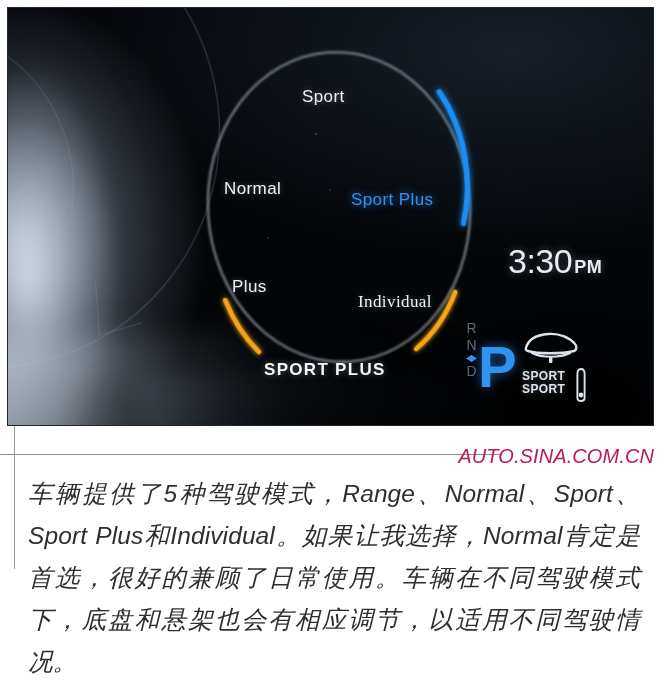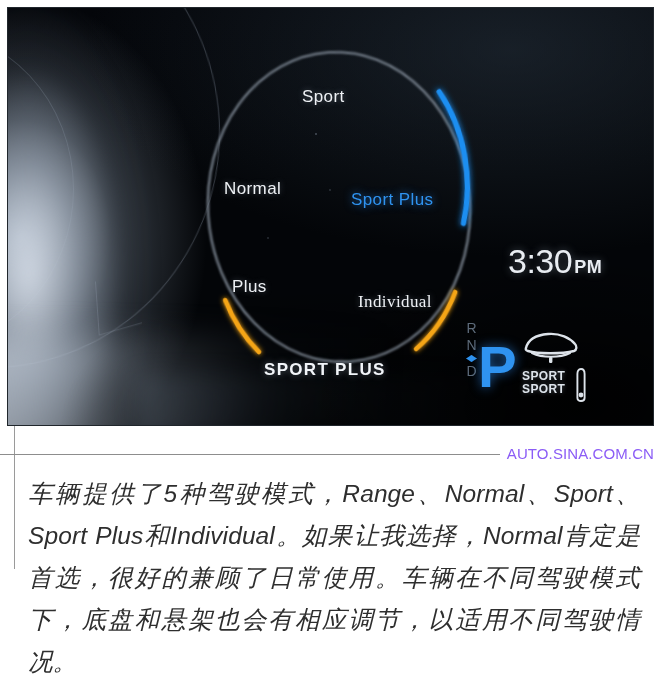--- a/index.html
+++ b/index.html
@@ -234,23 +234,24 @@
     left: 0;
     top: 454px;
     width: 500px;
     height: 1px;
     background: #8d8d8d;
   }
   #watermark {
     position: absolute;
     right: 6px;
     top: 445px;
-    font-size: 15px;
+    font-style: italic;
+    font-size: 20px;
     letter-spacing: 0.1px;
-    color: #8b5cf6;
+    color: #be185d;
     font-weight: 500;
     white-space: nowrap;
   }
   #caption-text {
     position: absolute;
     left: 28px;
     top: 473px;
     width: 612px;
     color: #2e2e2e;
     font-size: 24.5px;

